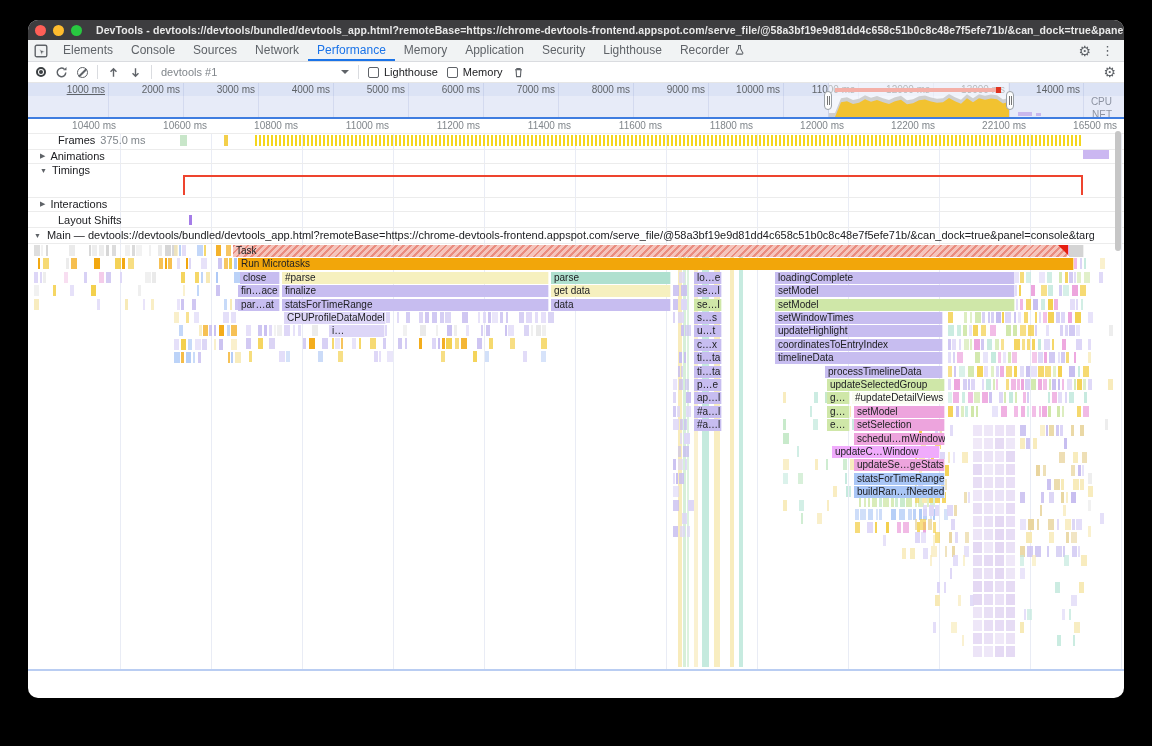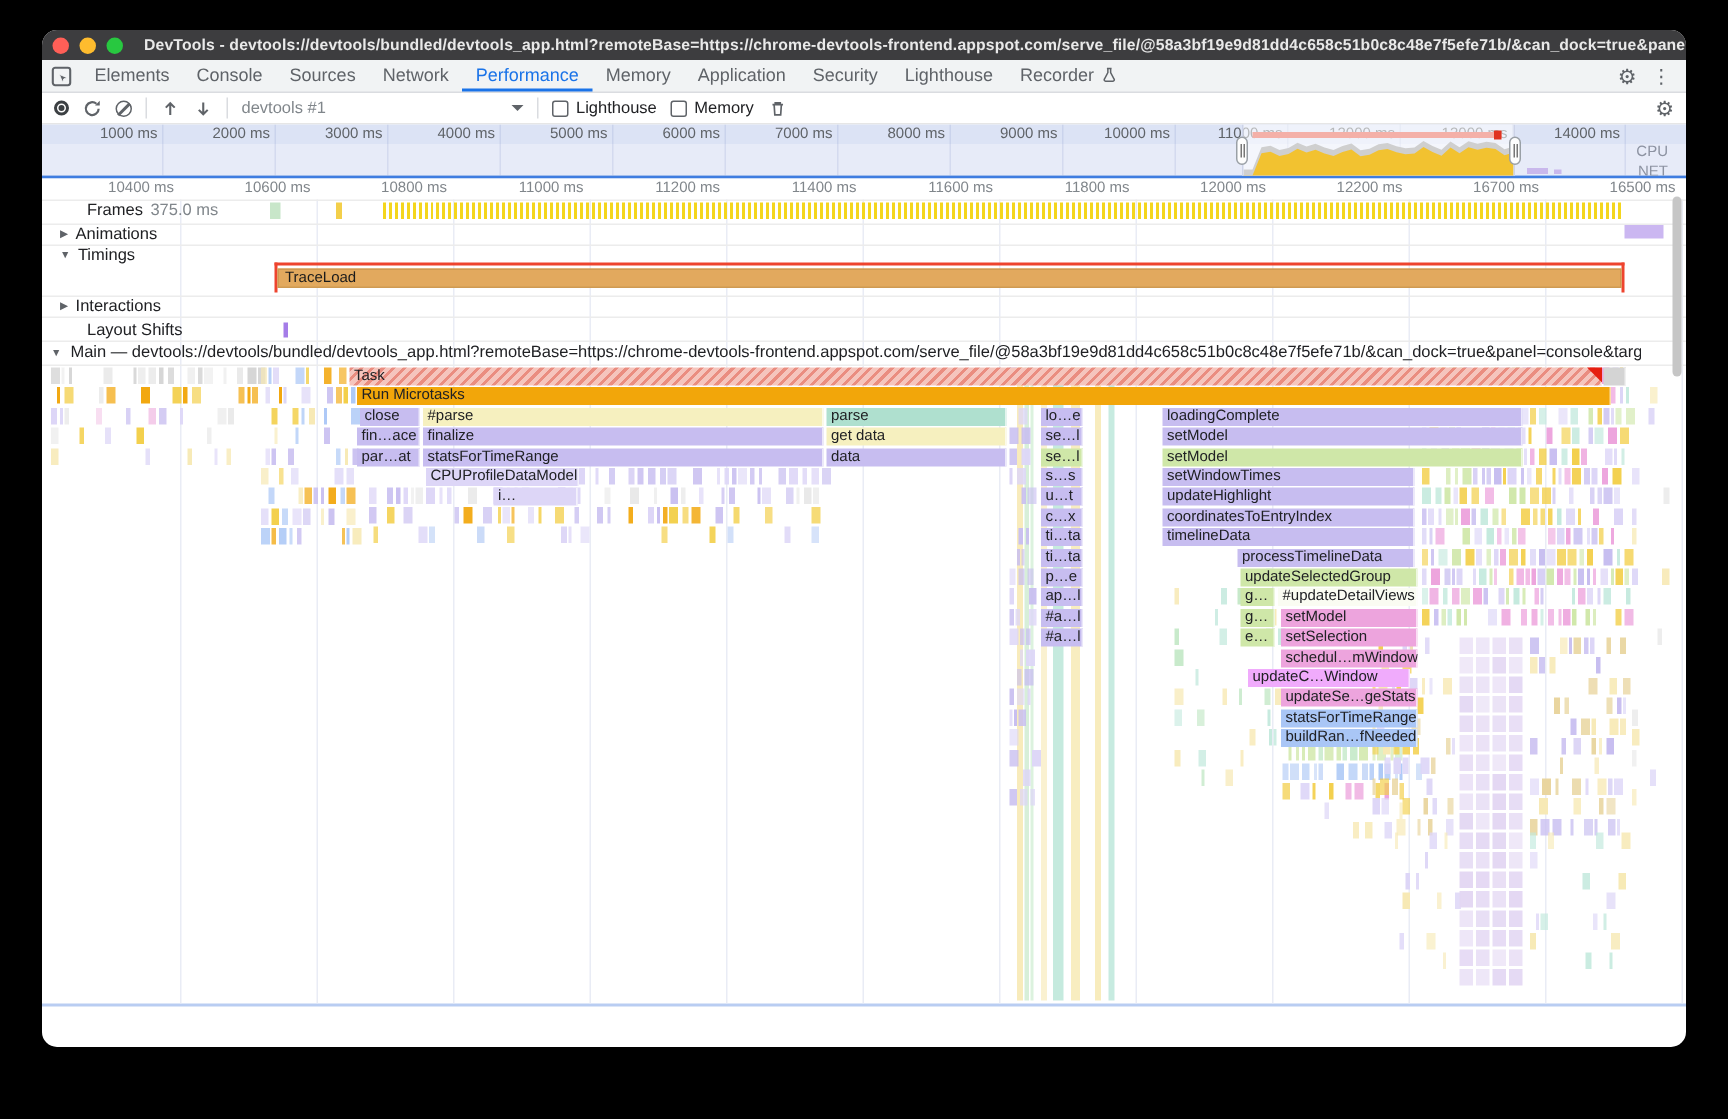--- a/index.html
+++ b/index.html
@@ -184,21 +184,21 @@
       </svg>
     </span>
     <span class="spring"></span>
     <span class="glyph" style="color:#5f6368">⚙</span>
   </div>
 
   <div id="overview">
     <div class="band"></div>
     <div id="ov-ticks">
         <div class="ov-line" style="left: 80px;"></div>
-        <span class="ov-lab" style="left: 7px;">1000 ms</span>
+        <span class="ov-lab" style="left: 7px; text-decoration: underline;">1000 ms</span>
         <div class="ov-line" style="left: 155px;"></div>
         <span class="ov-lab" style="left: 82px;">2000 ms</span>
         <div class="ov-line" style="left: 230px;"></div>
         <span class="ov-lab" style="left: 157px;">3000 ms</span>
         <div class="ov-line" style="left: 305px;"></div>
         <span class="ov-lab" style="left: 232px;">4000 ms</span>
         <div class="ov-line" style="left: 380px;"></div>
         <span class="ov-lab" style="left: 307px;">5000 ms</span>
         <div class="ov-line" style="left: 455px;"></div>
         <span class="ov-lab" style="left: 382px;">6000 ms</span>
@@ -260,21 +260,21 @@
         <span class="ruler-lab" style="left: 16px;">10400 ms</span>
         <span class="ruler-lab" style="left: 107px;">10600 ms</span>
         <span class="ruler-lab" style="left: 198px;">10800 ms</span>
         <span class="ruler-lab" style="left: 289px;">11000 ms</span>
         <span class="ruler-lab" style="left: 380px;">11200 ms</span>
         <span class="ruler-lab" style="left: 471px;">11400 ms</span>
         <span class="ruler-lab" style="left: 562px;">11600 ms</span>
         <span class="ruler-lab" style="left: 653px;">11800 ms</span>
         <span class="ruler-lab" style="left: 744px;">12000 ms</span>
         <span class="ruler-lab" style="left: 835px;">12200 ms</span>
-        <span class="ruler-lab" style="left: 926px;">16700 ms</span>
+        <span class="ruler-lab" style="left: 926px;">22100 ms</span>
         <span class="ruler-lab" style="left: 1017px;">16500 ms</span>
       </div>
 
     <div class="tracklab" style="left:30px;top:15px">
       <span>Frames</span>
         <span class="dim">375.0 ms</span>
     </div>
     <div class="tracklab" style="left:12px;top:31px">
       <span class="arr">▶</span>
         <span>Animations</span>
@@ -295,21 +295,20 @@
       <span>Main — devtools://devtools/bundled/devtools_app.html?remoteBase=https://chrome-devtools-frontend.appspot.com/serve_file/@58a3bf19e9d81dd4c658c51b0c8c48e7f5efe71b/&amp;can_dock=true&amp;panel=console&amp;targetType=tab&amp;debugFrontend=true</span>
     </div>
 
     <div id="frames-dashes" style="left:227px;top:16px;width:826px;height:11px"></div>
     <div class="frag" style="left:152px;top:16px;width:7px;height:11px;background:#c8e6c9"></div>
     <div class="frag" style="left:196px;top:16px;width:4px;height:11px;background:var(--yellow)"></div>
     <div class="frag" style="left:1055px;top:31px;width:26px;height:9px;background:#cbb7f1"></div>
     <div class="frag" style="left:161px;top:96px;width:3px;height:10px;background:#a57de8"></div>
 
     <div id="bracket" style="left:155px;top:56px;width:900px;height:20px"></div>
-    <div id="traceload" style="left:157px;top:60px;width:896px;height:13px">TraceLoad</div>
 
     <div id="confetti">
         <div class="stripe" style="left: 6px; top: 126px; width: 6px; height: 11px; background: rgb(212, 212, 212); opacity: 0.770558;"></div>
         <div class="stripe" style="left: 13px; top: 126px; width: 2px; height: 11px; background: rgb(233, 233, 233); opacity: 0.605377;"></div>
         <div class="stripe" style="left: 18px; top: 126px; width: 2px; height: 11px; background: rgb(212, 212, 212); opacity: 0.923722;"></div>
         <div class="stripe" style="left: 41px; top: 126px; width: 6px; height: 11px; background: rgb(233, 233, 233); opacity: 0.895463;"></div>
         <div class="stripe" style="left: 61px; top: 126px; width: 2px; height: 11px; background: rgb(212, 212, 212); opacity: 0.890468;"></div>
         <div class="stripe" style="left: 64px; top: 126px; width: 5px; height: 11px; background: rgb(233, 233, 233); opacity: 0.78781;"></div>
         <div class="stripe" style="left: 71px; top: 126px; width: 5px; height: 11px; background: rgb(233, 233, 233); opacity: 0.844737;"></div>
         <div class="stripe" style="left: 78px; top: 126px; width: 3px; height: 11px; background: rgb(212, 212, 212); opacity: 0.961274;"></div>

